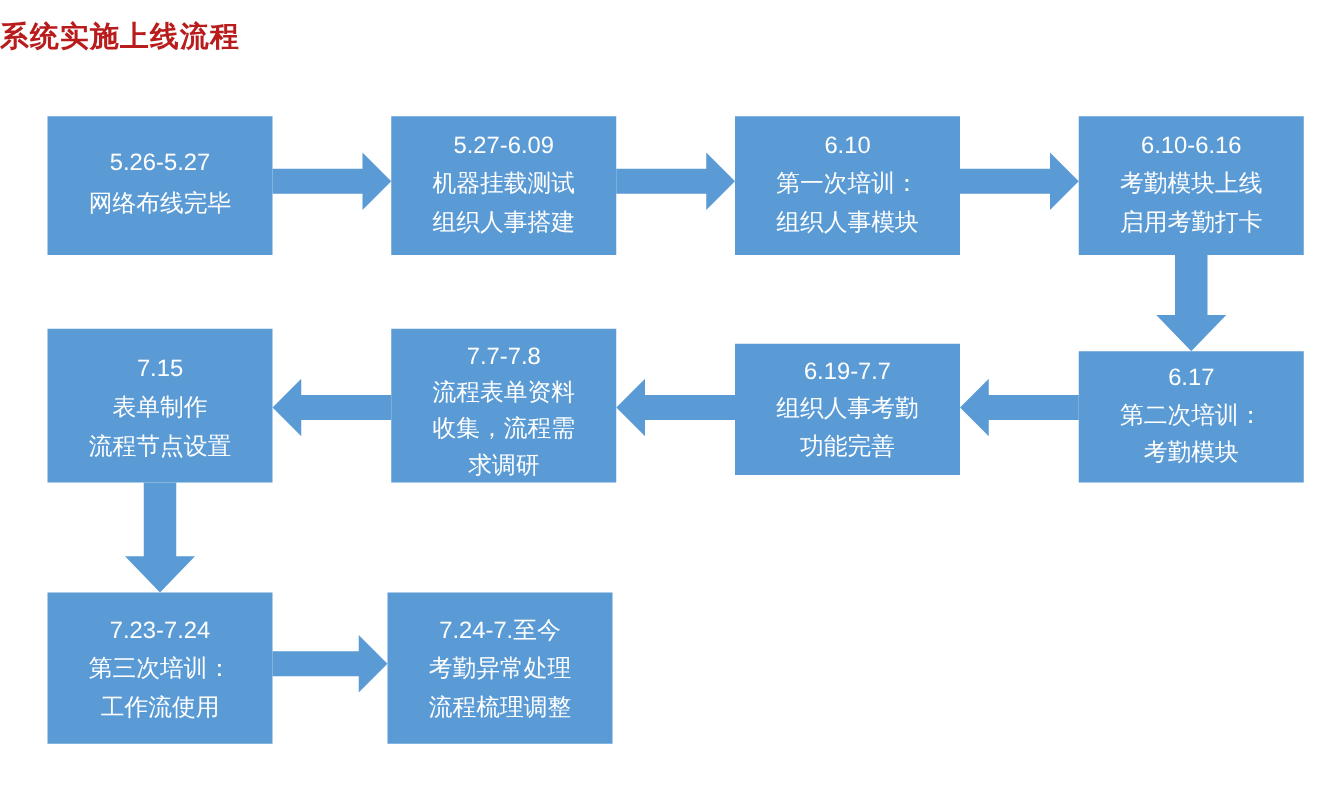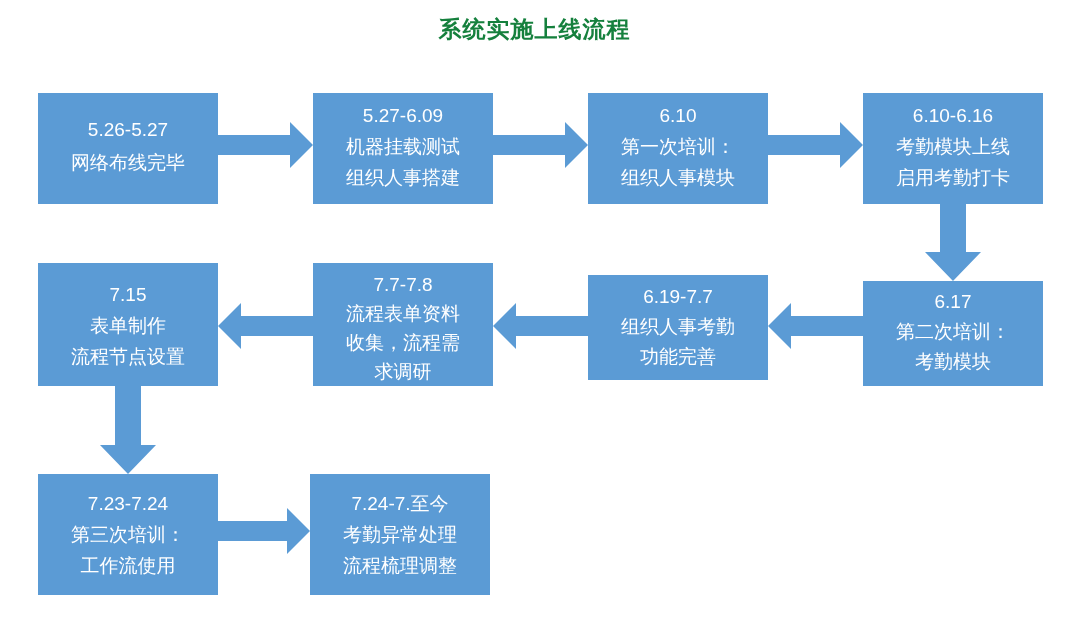--- a/index.html
+++ b/index.html
@@ -12,24 +12,24 @@
     height: 629px;
     overflow: hidden;
     font-family: "Liberation Sans", "DejaVu Sans", sans-serif;
     position: relative;
   }
   #chart-title {
     position: absolute;
     top: 14px;
     left: 0;
     width: 1069px;
-    text-align: center;
+    text-align: left;
     font-size: 23px;
     font-weight: bold;
-    color: #15803d;
+    color: #b91c1c;
     letter-spacing: 1px;
     font-family: "Liberation Sans", "DejaVu Sans", sans-serif;
   }
   svg#flow-canvas {
     position: absolute;
     top: 0;
     left: 0;
     width: 1069px;
     height: 629px;
     display: block;

